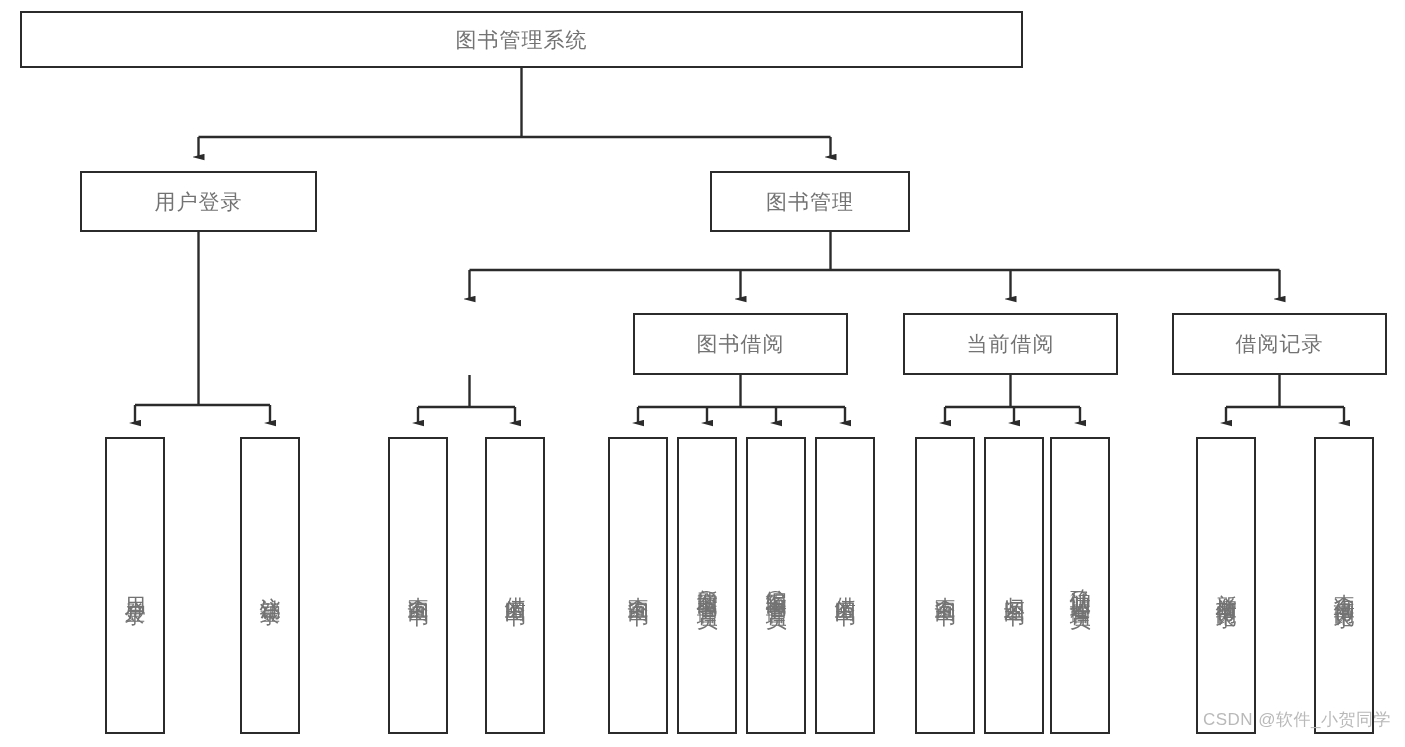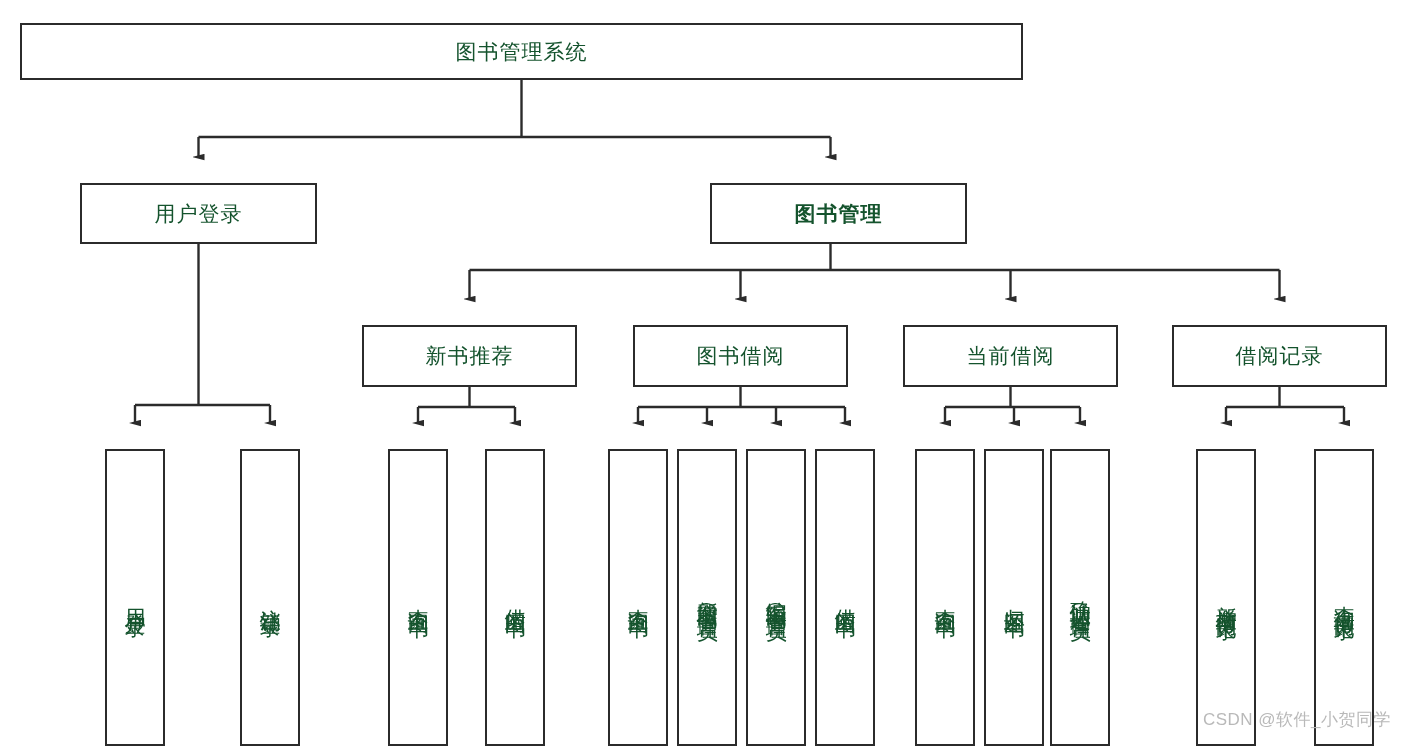--- a/index.html
+++ b/index.html
@@ -22,26 +22,25 @@
     left: 0;
     top: 0;
     width: 1405px;
     height: 747px;
   }
   .node {
     position: absolute;
     box-sizing: border-box;
     border: 2px solid #2b2b2b;
     background: #ffffff;
-    color: #14532d;
+    color: #737373;
     display: flex;
     align-items: center;
     justify-content: center;
     text-align: center;
-    margin-top: 12px;
   }
   .node.horiz {
     font-size: 21px;
     letter-spacing: 1px;
     line-height: 1.2;
   }
   .node.vert {
     writing-mode: vertical-rl;
     text-orientation: upright;
     font-size: 21px;
@@ -124,27 +123,24 @@
     </g>
   </svg>
 
   <div class="node horiz" style="left: 20px; top: 11px; width: 1003px; height: 57px;">
     <span>图书管理系统</span>
   </div>
 
   <div class="node horiz" style="left: 80px; top: 171px; width: 237px; height: 61px;">
     <span>用户登录</span>
   </div>
-  <div class="node horiz" style="left: 710px; top: 171px; width: 257px; height: 61px; font-weight: bold;">
+  <div class="node horiz" style="left: 710px; top: 171px; width: 200px; height: 61px;">
     <span>图书管理</span>
   </div>
 
-  <div class="node horiz" style="left: 362px; top: 313px; width: 215px; height: 62px;">
-    <span>新书推荐</span>
-  </div>
   <div class="node horiz" style="left: 633px; top: 313px; width: 215px; height: 62px; align-items: center;">
     <span>图书借阅</span>
   </div>
   <div class="node horiz" style="left: 903px; top: 313px; width: 215px; height: 62px;">
     <span>当前借阅</span>
   </div>
   <div class="node horiz" style="left: 1172px; top: 313px; width: 215px; height: 62px;">
     <span>借阅记录</span>
   </div>
 

